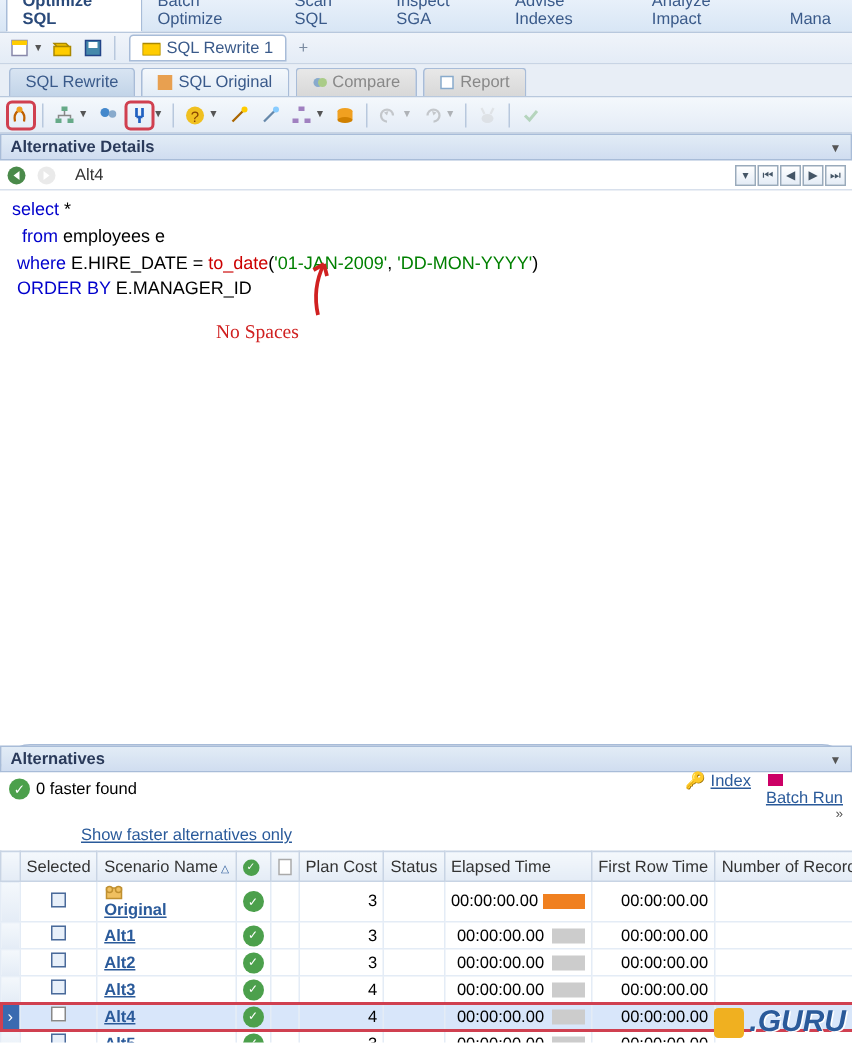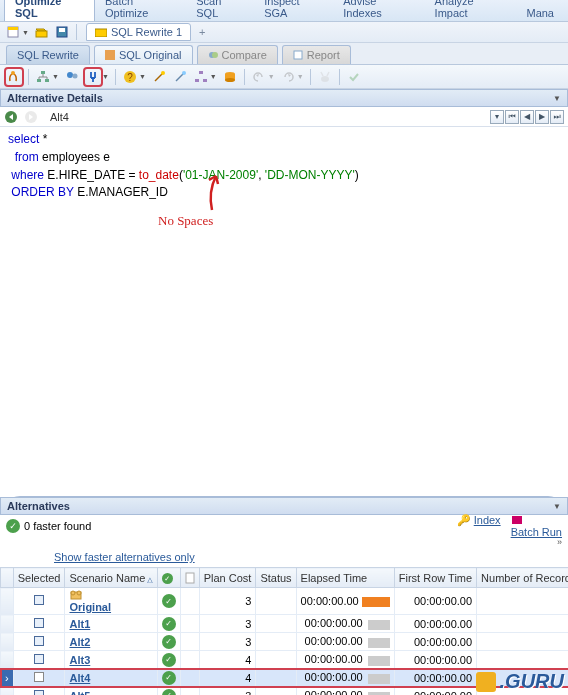--- a/index.html
+++ b/index.html
@@ -282,21 +282,21 @@
 
 <div class="code"><span class="kw-blue">select</span><span> *</span>
 <span class="kw-blue">  from</span><span> employees e</span>
 <span class="kw-blue"> where</span><span> E.HIRE_DATE = </span><span class="kw-red">to_date</span><span>(</span><span class="str">'01-JAN-2009'</span><span>, </span><span class="str">'DD-MON-YYYY'</span><span>)</span>
 <span class="kw-blue"> ORDER BY</span><span> E.MANAGER_ID</span></div>
 
 <svg class="arrow" style="left:198px; top:172px;" width="30" height="40">
   <path d="M14 38 Q10 20 18 4" stroke="#d02020" fill="none" stroke-width="2.5"></path>
   <path d="M18 4 l-7 4 M18 4 l2 8" stroke="#d02020" fill="none" stroke-width="2.5"></path>
 </svg>
-<div class="annot" style="left:158px; top:213px;">No Spaces</div>
+<div class="annot" style="left:144px; top:213px;">No Spaces</div>
 
 <div class="altpanel">
   <div class="sechdr">
     <span>Alternatives</span>
     <span class="collapse-btn">▼</span>
   </div>
   <div class="altlinks">
     <div class="altlinks-left">
       <span class="chk-icon">✓</span>
       <span>0 faster found</span>

